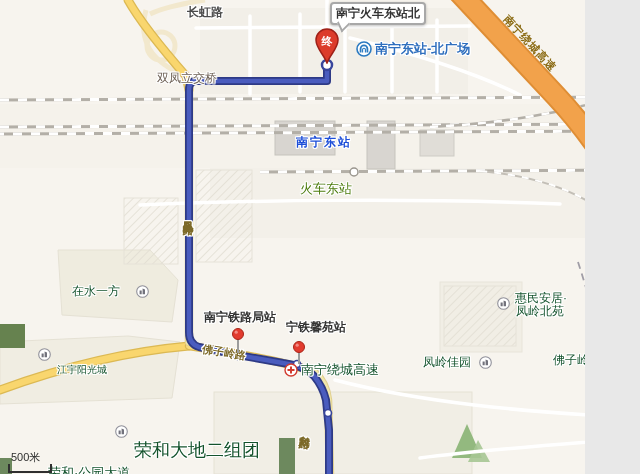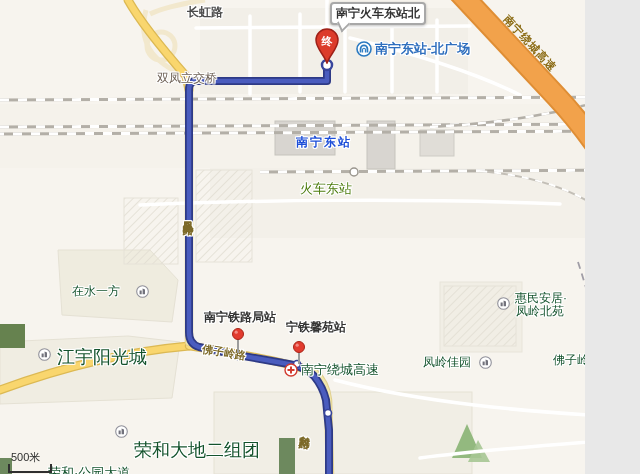--- a/index.html
+++ b/index.html
@@ -230,21 +230,21 @@
   </div>
 
   <div class="lbl poi halo" style="left:553px;top:354px;">佛子岭</div>
 
   <div class="ico" style="left:38px;top:347px;">
     <svg width="13" height="13" viewBox="0 0 13 13">
       <circle cx="6.5" cy="6.5" r="5.8" fill="#fff" stroke="#90909a" stroke-width="1.1"></circle>
       <path d="M3.6 9.2V5.6h2.1v3.6zM6.6 9.2V3.6l2.4 1v4.6z" fill="#72727c"></path>
     </svg>
   </div>
-  <div class="lbl poi halo" style="left:57px;top:348px;font-size:18px;">江宇阳光城</div>
+  <div class="lbl poi halo" style="left:57px;top:364px;font-size:10px;">江宇阳光城</div>
 
   <div class="ico" style="left:115px;top:424px;">
     <svg width="13" height="13" viewBox="0 0 13 13">
       <circle cx="6.5" cy="6.5" r="5.8" fill="#fff" stroke="#90909a" stroke-width="1.1"></circle>
       <path d="M3.6 9.2V5.6h2.1v3.6zM6.6 9.2V3.6l2.4 1v4.6z" fill="#72727c"></path>
     </svg>
   </div>
   <div class="lbl poi halo" style="left:134px;top:441px;font-size:18px;">荣和大地二组团</div>
 
   <div class="lbl road vert halo" style="left:300px;top:427px;transform:rotate(7deg);z-index:22;">鹅村路</div>

